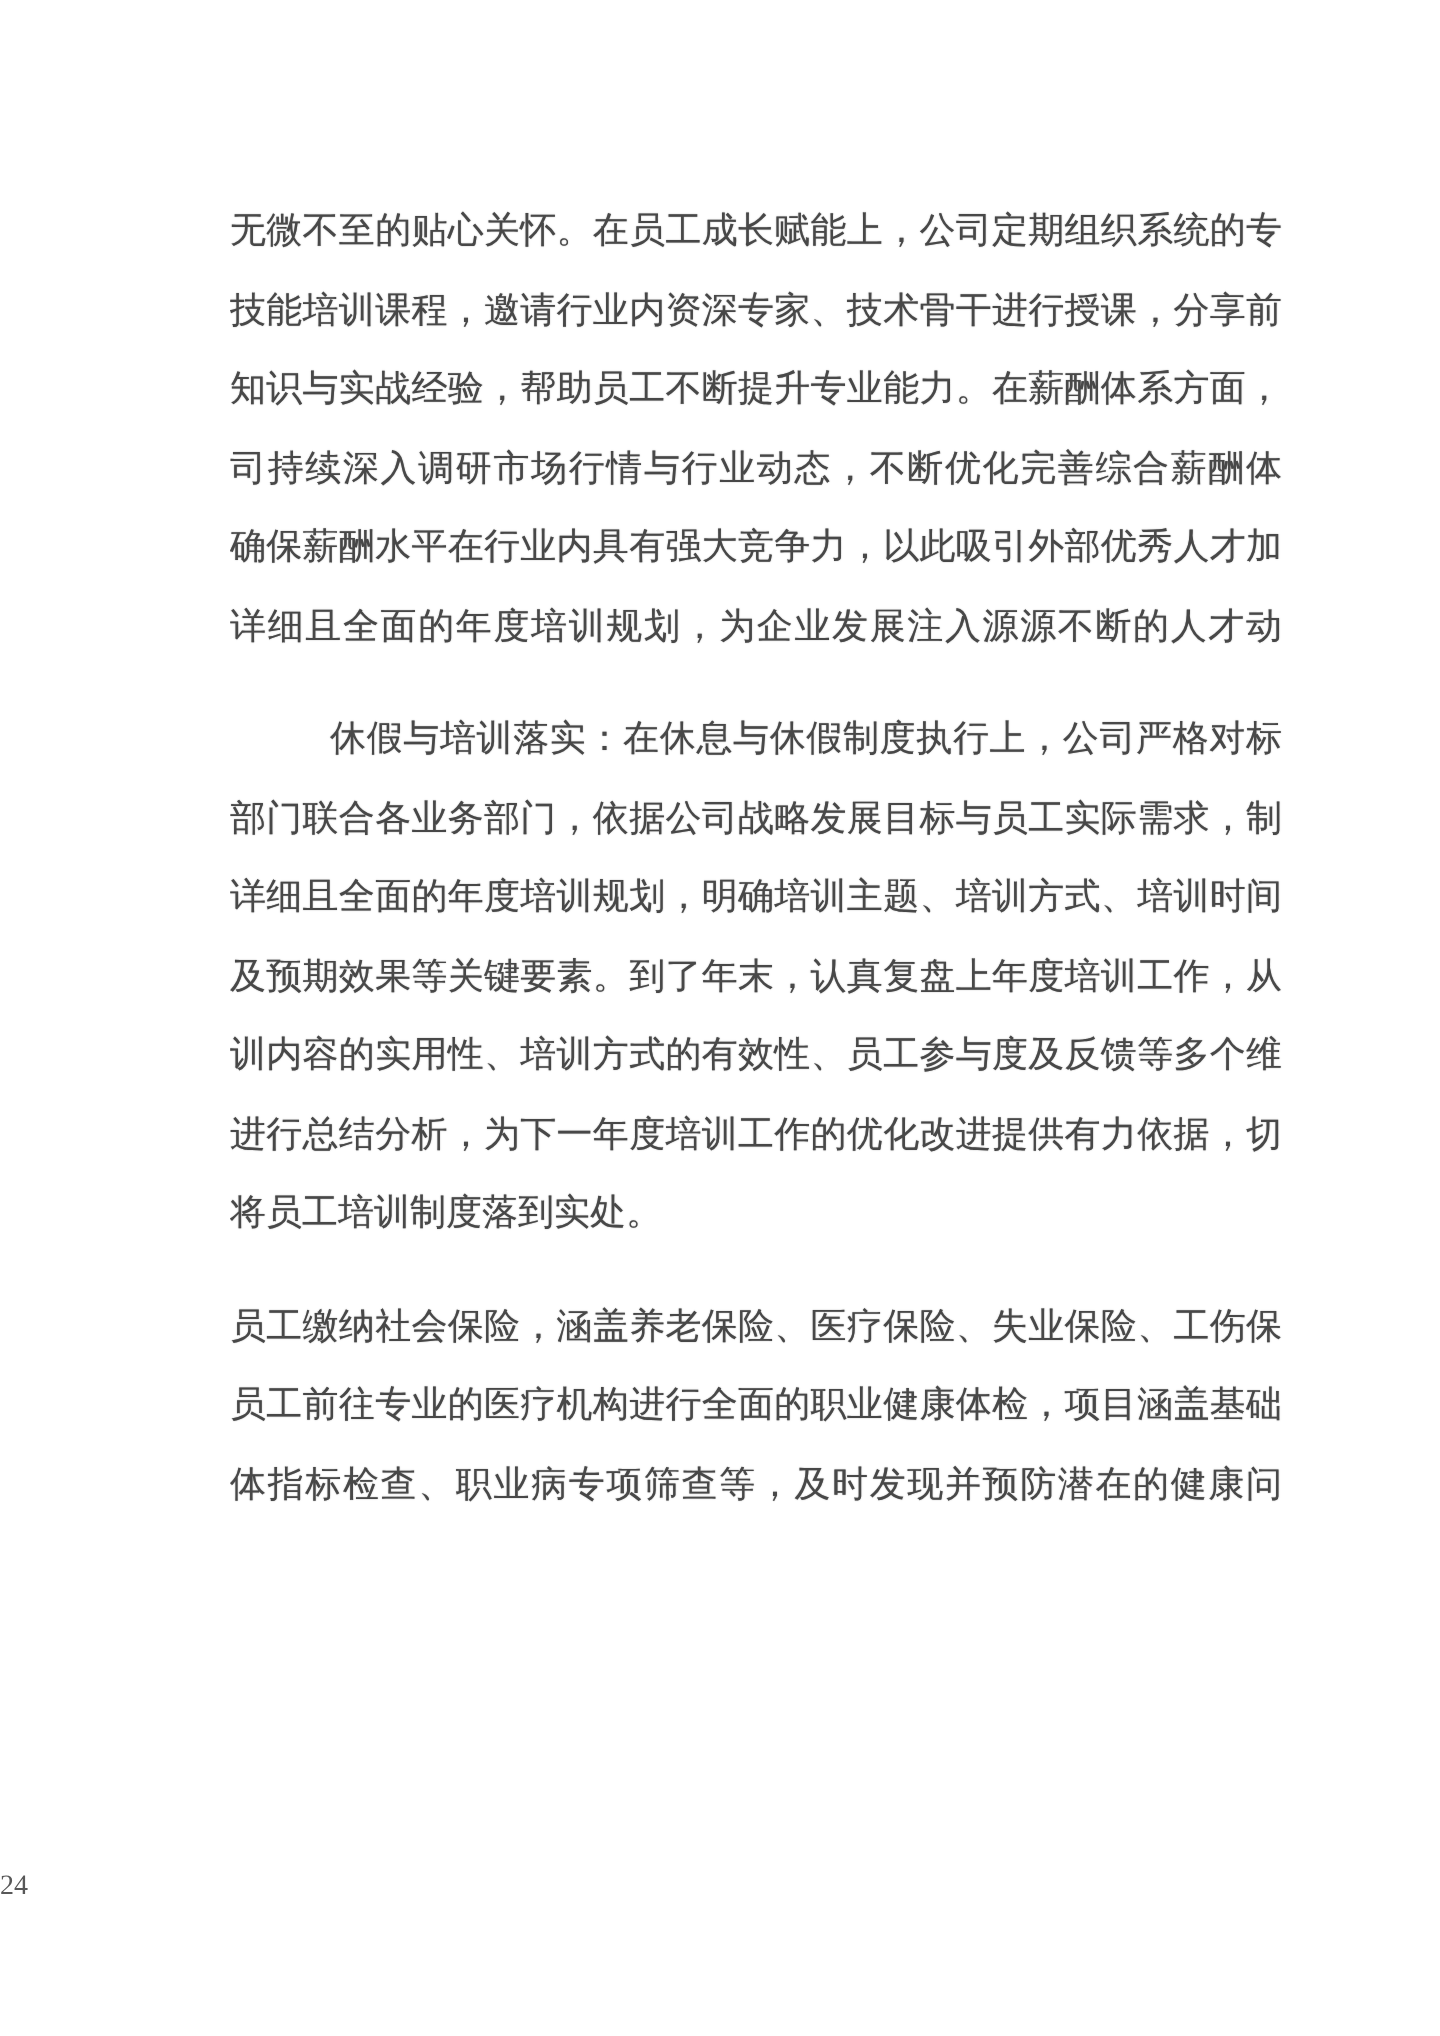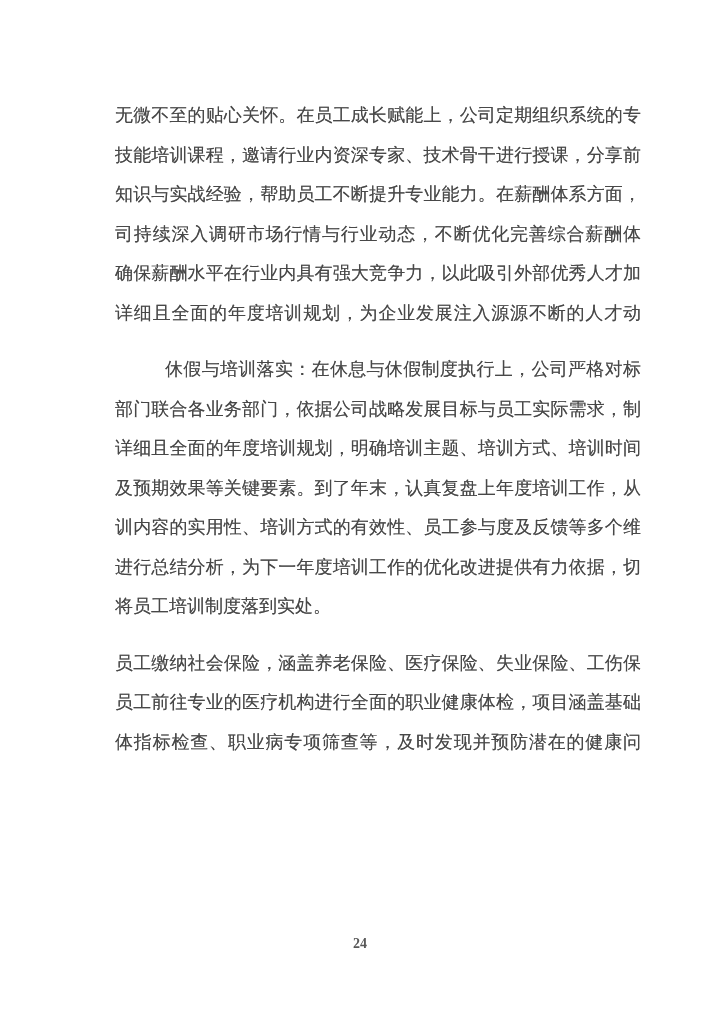--- a/index.html
+++ b/index.html
@@ -43,22 +43,20 @@
   .text-line.para-end {
     text-align: right;
     text-align-last: left;
     -moz-text-align-last: left;
   }
   .page-footer {
     position: absolute;
     left: 0;
     top: 934px;
     width: 100%;
-    text-align: center;
-    font-weight: bold;
   }
   .page-number {
     display: inline-block;
     font-size: 14px;
     line-height: 16px;
     color: #585858;
     font-family: "Liberation Serif", serif;
   }
 </style>
 </head>

